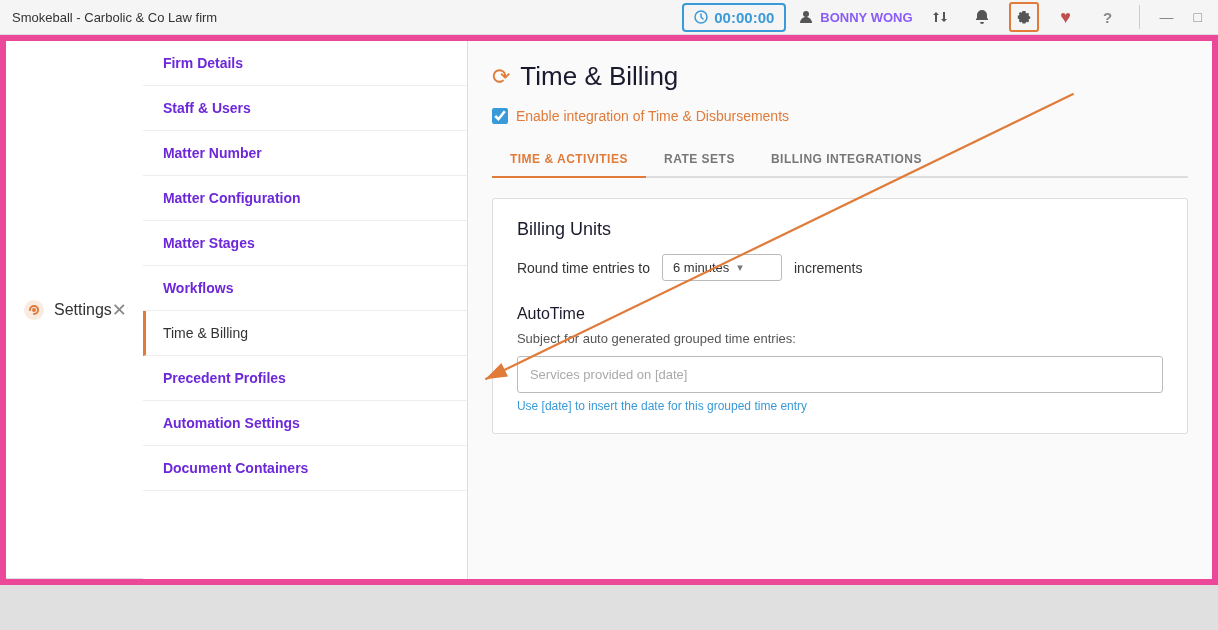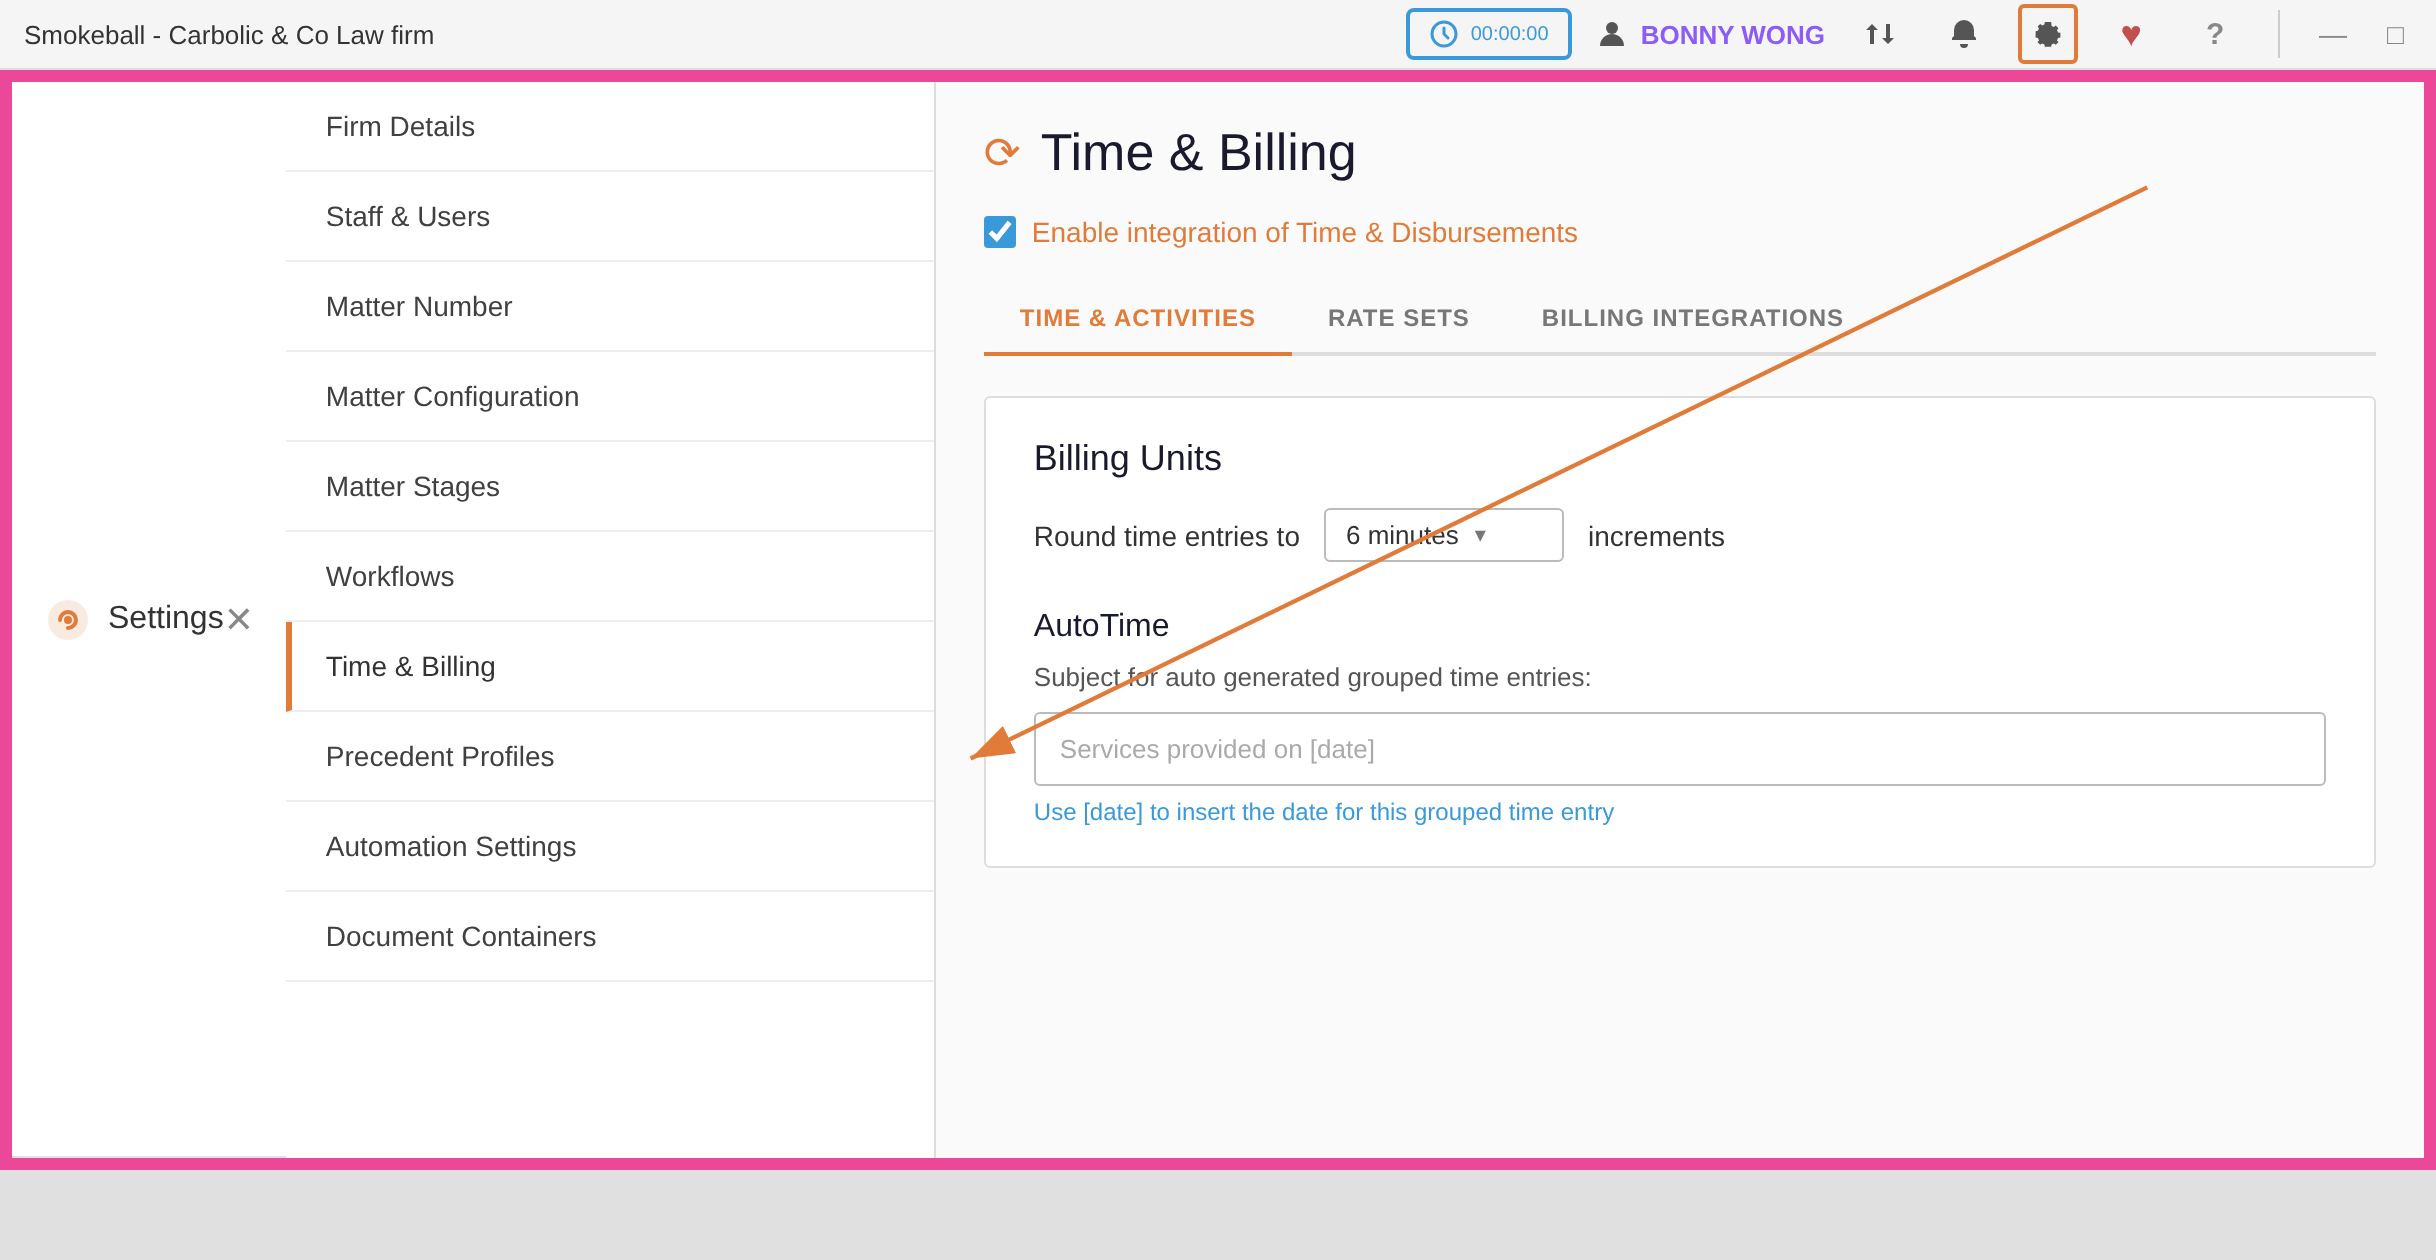--- a/index.html
+++ b/index.html
@@ -26,23 +26,23 @@
       color: #333;
       flex: 1;
     }
     .titlebar-timer {
       display: flex;
       align-items: center;
       gap: 6px;
       border: 2px solid #3a9ad9;
       border-radius: 4px;
       padding: 4px 10px;
-      font-size: 10px;
+      font-size: 15px;
       color: #3a9ad9;
-      font-weight: 400;
+      font-weight: 700;
     }
     .titlebar-timer svg { color: #3a9ad9; }
     .titlebar-user {
       display: flex;
       align-items: flex-end;
       gap: 6px;
       font-size: 13px;
       color: #8b5cf6;
       font-weight: 600;
     }
@@ -114,23 +114,24 @@
     .sidebar {
       width: 325px;
       min-width: 325px;
       border-right: 1px solid #ddd;
       overflow-y: auto;
       background: #fff;
     }
     .sidebar-item {
       padding: 14px 20px;
       font-size: 14px;
-      color: #404040;
+      color: #6d28d9;
       border-bottom: 1px solid #eee;
       cursor: pointer;
+      font-weight: bold;
     }
     .sidebar-item.active {
       border-left: 3px solid #e07b39;
       background: #fff;
       color: #333;
       font-weight: 400;
       padding-left: 17px;
     }
 
     

